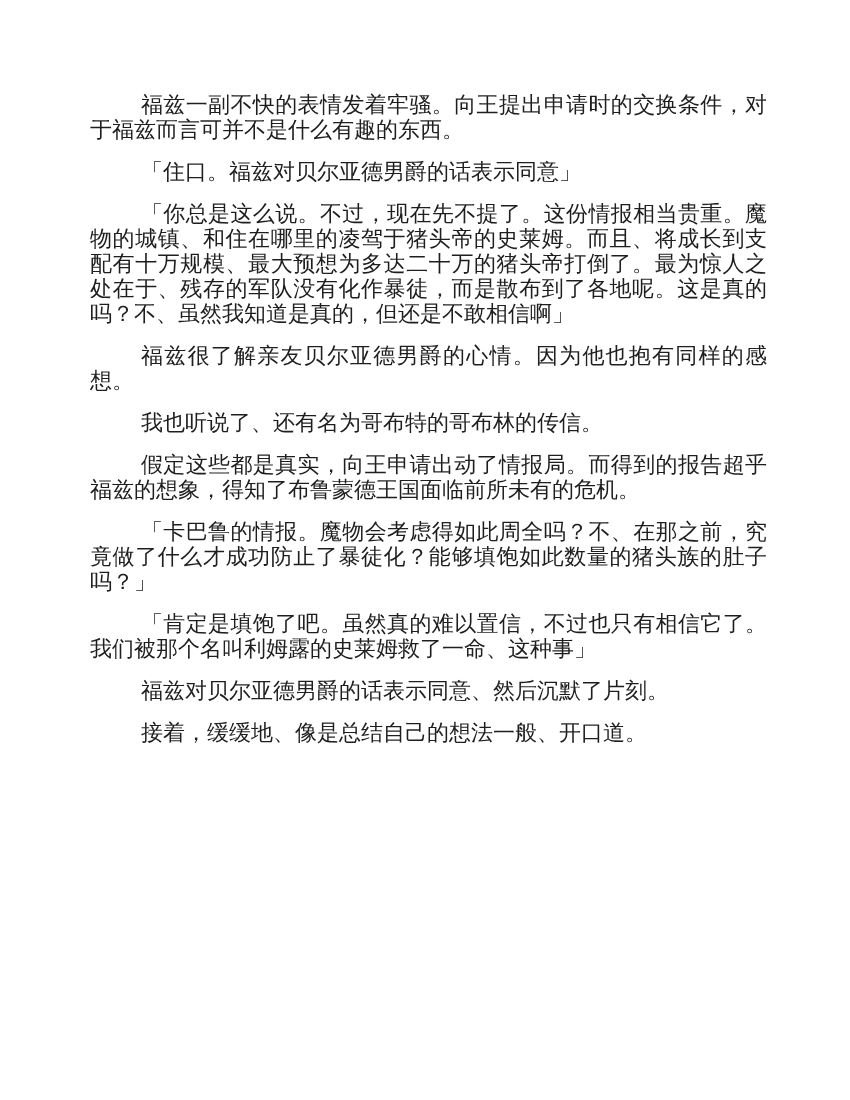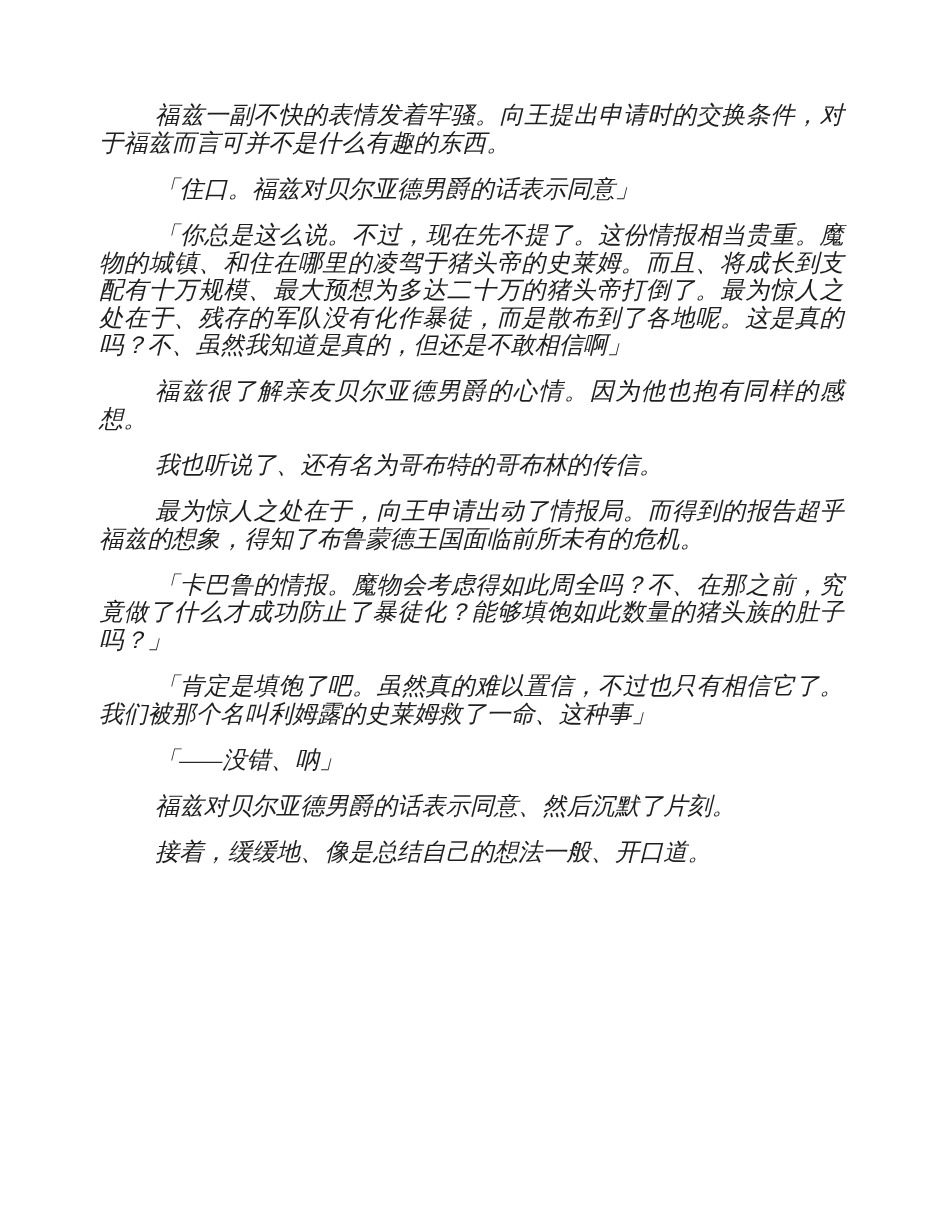--- a/index.html
+++ b/index.html
@@ -22,34 +22,32 @@
   }
   .page p {
     margin: 0 0 17px 0;
     font-size: 22px;
     line-height: 25px;
     text-indent: 51px;
     text-align: justify;
     letter-spacing: 0;
     font-weight: 400;
     word-break: break-all;
-    font-style: italic;
   }
   .page p:last-child {
     margin-bottom: 12px;
   }
 </style>
 </head>
 <body>
 
 <div class="page">
   <p>福兹一副不快的表情发着牢骚。向王提出申请时的交换条件，对于福兹而言可并不是什么有趣的东西。</p>
   <p>「住口。福兹对贝尔亚德男爵的话表示同意」</p>
   <p>「你总是这么说。不过，现在先不提了。这份情报相当贵重。魔物的城镇、和住在哪里的凌驾于猪头帝的史莱姆。而且、将成长到支配有十万规模、最大预想为多达二十万的猪头帝打倒了。最为惊人之处在于、残存的军队没有化作暴徒，而是散布到了各地呢。这是真的吗？不、虽然我知道是真的，但还是不敢相信啊」</p>
   <p>福兹很了解亲友贝尔亚德男爵的心情。因为他也抱有同样的感想。</p>
   <p>我也听说了、还有名为哥布特的哥布林的传信。</p>
-  <p>最为惊人之处在于，向王申请出动了情报局。而得到的报告超乎福兹的想象，得知了布鲁蒙德王国面临前所未有的危机。</p>
+  <p>假定这些都是真实，向王申请出动了情报局。而得到的报告超乎福兹的想象，得知了布鲁蒙德王国面临前所未有的危机。</p>
   <p>「卡巴鲁的情报。魔物会考虑得如此周全吗？不、在那之前，究竟做了什么才成功防止了暴徒化？能够填饱如此数量的猪头族的肚子吗？」</p>
   <p>「肯定是填饱了吧。虽然真的难以置信，不过也只有相信它了。我们被那个名叫利姆露的史莱姆救了一命、这种事」</p>
-  <p>「——没错、呐」</p>
   <p>福兹对贝尔亚德男爵的话表示同意、然后沉默了片刻。</p>
   <p>接着，缓缓地、像是总结自己的想法一般、开口道。</p>
 </div>
 
 </body></html>

